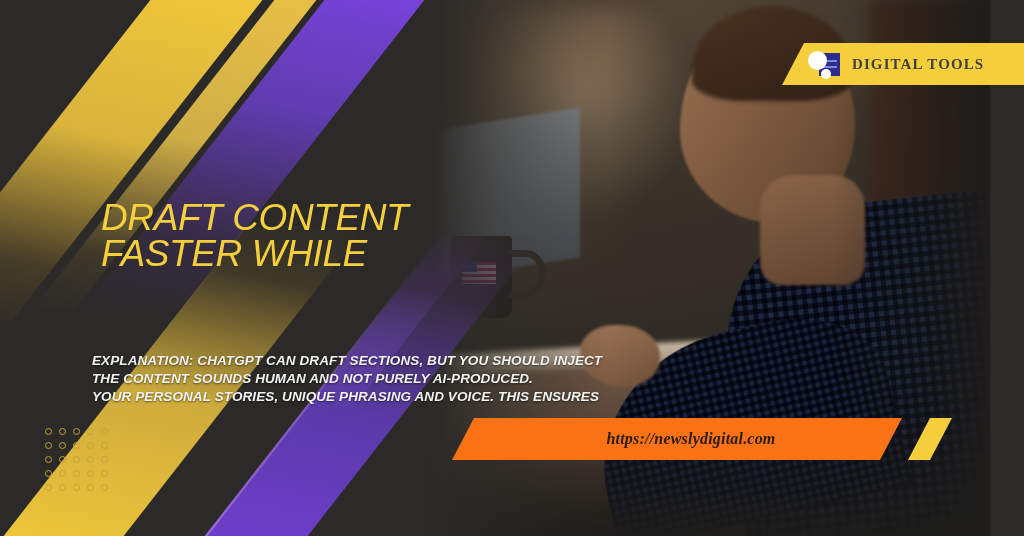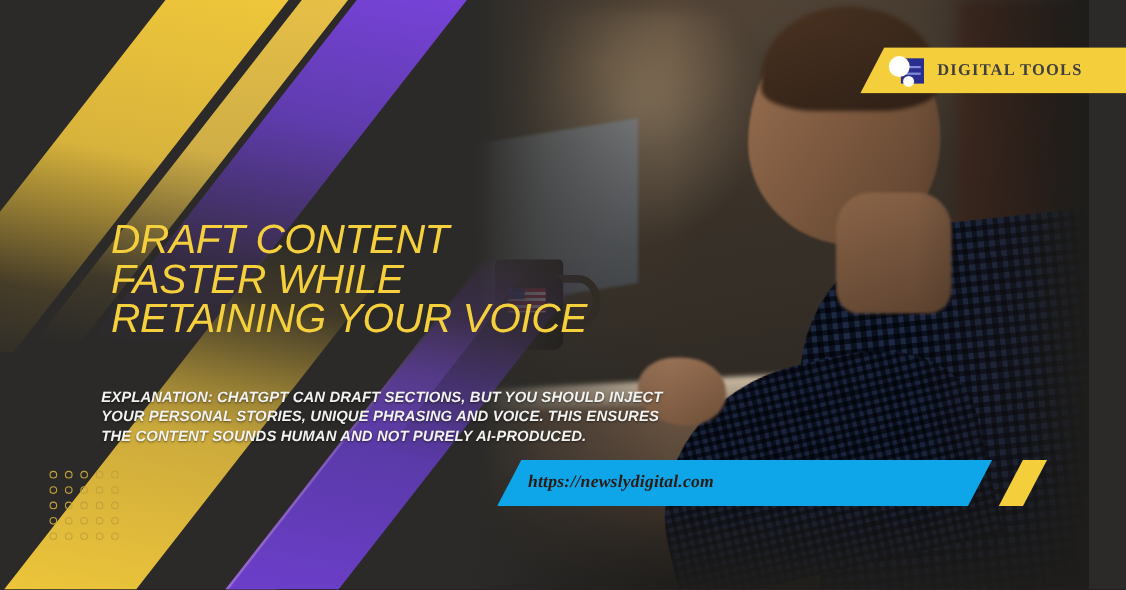--- a/index.html
+++ b/index.html
@@ -311,24 +311,25 @@
     text-transform: uppercase;
     text-shadow: 0 1px 2px rgba(0,0,0,0.55);
   }
   .body-copy .bc-line { display: block; white-space: nowrap; }
 
   
   .url-banner {
     position: absolute;
     left: 452px; top: 418px;
     width: 450px; height: 42px;
-    background: #0ea5e9;
+    background: #f97316;
     clip-path: polygon(22px 0, 100% 0, calc(100% - 22px) 100%, 0 100%);
     display: flex;
     align-items: center;
+    justify-content: center;
   }
   .url-text {
     font-family: "Liberation Serif", serif;
     font-style: italic;
     font-weight: bold;
     font-size: 16px;
     color: #2a1b14;
     letter-spacing: 0.2px;
     margin-left: 28px;
   }
@@ -396,27 +397,26 @@
       <span class="circle"></span>
       <span class="sq"></span>
       <span class="dot2"></span>
     </div>
     <span class="badge-text">DIGITAL TOOLS</span>
   </div>
 
   <div class="headline">
     <span class="hl-line">DRAFT CONTENT</span>
     <span class="hl-line">FASTER WHILE</span>
-    <span class="hl-line">RETAINING YOUR VOICE</span>
   </div>
 
   <div class="body-copy">
     <span class="bc-line">EXPLANATION: CHATGPT CAN DRAFT SECTIONS, BUT YOU SHOULD INJECT</span>
+    <span class="bc-line">THE CONTENT SOUNDS HUMAN AND NOT PURELY AI-PRODUCED.</span>
     <span class="bc-line">YOUR PERSONAL STORIES, UNIQUE PHRASING AND VOICE. THIS ENSURES</span>
-    <span class="bc-line">THE CONTENT SOUNDS HUMAN AND NOT PURELY AI-PRODUCED.</span>
   </div>
 
   <div class="url-banner">
     <span class="url-text">https://newslydigital.com</span>
   </div>
   <div class="url-accent"></div>
 
   <div class="dot-grid">
     <i></i>
       <i></i>

